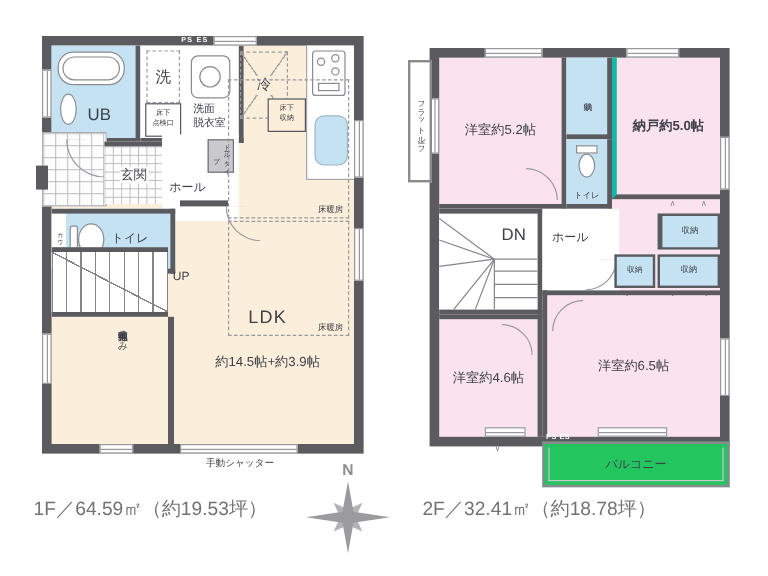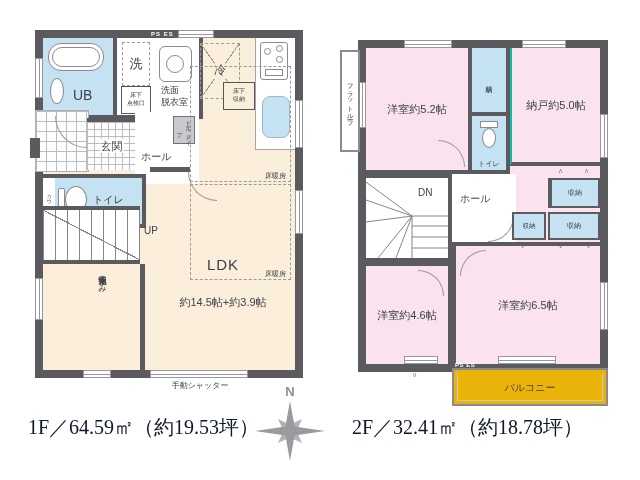--- a/index.html
+++ b/index.html
@@ -17,21 +17,21 @@
   .dash{position:absolute;border:1px dashed #9a9aa0;box-sizing:border-box;}
   .arc{position:absolute;box-sizing:border-box;border:1px solid #9a9aa0;background:transparent;}
   .arc-tl{border-right:none;border-bottom:none;border-top-left-radius:100%;}
   .arc-tr{border-left:none;border-bottom:none;border-top-right-radius:100%;}
   .arc-bl{border-right:none;border-top:none;border-bottom-left-radius:100%;}
   .arc-br{border-left:none;border-top:none;border-bottom-right-radius:100%;}
   .tile{background-color:#fdfdfd;
         background-image:linear-gradient(#bcbcc0 1px,transparent 1px),
                          linear-gradient(90deg,#bcbcc0 1px,transparent 1px);}
   .fixt{position:absolute;background:#fff;border:1.5px solid #8a8a90;box-sizing:border-box;}
-  .caption{position:absolute;font-family:Liberation Serif, serif;font-size:20px;color:#0f172a;}
+  .caption{position:absolute;font-family:Liberation Sans, sans-serif;font-size:16px;color:#737373;}
   .mark{position:absolute;color:#86868c;font-size:7px;line-height:1;}
   .center{display:flex;align-items:center;justify-content:center;text-align:center;}
   .col{display:flex;flex-direction:row;align-items:center;justify-content:center;text-align:center;}
 </style>
 </head>
 <body>
 
 <div class="plan" style="left:35px;top:30px;width:252px;height:332px;background:#fbeeda;">
 
   <div class="room" style="left:0;top:0;width:74px;height:81px;background:#c4e2f2;border-right:4px solid #5a5a5f;border-bottom:4px solid #5a5a5f;">
@@ -144,41 +144,41 @@
   <div class="room center" style="left:106px;top:0;width:38px;height:68px;background:#c4e2f2;border-right:4px solid #5a5a5f;border-bottom:4px solid #5a5a5f;">
     <span class="lbl vlbl" style="position:static;font-size:7px;">収納</span>
   </div>
 
   <div class="room" style="left:106px;top:68px;width:38px;height:58px;background:#c4e2f2;border-right:4px solid #5a5a5f;border-bottom:4px solid #5a5a5f;">
     <div class="fixt" style="left:8px;top:5px;width:18px;height:7px;border-width:1px;"></div>
     <div class="fixt" style="left:10px;top:12px;width:14px;height:20px;border-width:1px;border-radius:50%;"></div>
     <div class="lbl" style="left:0;right:0;bottom:2px;text-align:center;font-size:7px;">トイレ</div>
   </div>
 
-  <div class="room col" style="left:144px;top:0;width:90px;height:118px;border-left:2px solid #14b8a6;border-bottom:4px solid #5a5a5f;">
+  <div class="room col" style="left:144px;top:0;width:90px;height:118px;border-left:4px solid #14b8a6;border-bottom:4px solid #5a5a5f;font-weight:bold;">
     <span class="lbl" style="position:static;font-size:11px;">納戸</span>
     <span class="lbl" style="position:static;font-size:11px;">約5.0帖</span>
   </div>
 
   <div class="room" style="left:0;top:126px;width:86px;height:88px;background:#fff;border-top:4px solid #5a5a5f;border-right:4px solid #5a5a5f;border-bottom:4px solid #5a5a5f;">
     <svg width="82" height="80" style="position:absolute;left:0;top:0;">
       <g stroke="#85858b" stroke-width="1" fill="none">
         <line x1="46" y1="38" x2="0" y2="4"></line>
         <line x1="46" y1="38" x2="0" y2="22"></line>
         <line x1="46" y1="38" x2="0" y2="44"></line>
         <line x1="46" y1="38" x2="12" y2="80"></line>
         <line x1="46" y1="38" x2="30" y2="80"></line>
         <line x1="46" y1="38" x2="46" y2="80"></line>
         <line x1="46" y1="48" x2="82" y2="48"></line>
         <line x1="46" y1="59" x2="82" y2="59"></line>
         <line x1="46" y1="70" x2="82" y2="70"></line>
         <line x1="46" y1="38" x2="82" y2="38"></line>
       </g>
     </svg>
-    <div class="lbl" style="left:52px;top:8px;font-size:10px;">DN</div>
+    <div class="lbl" style="left:52px;top:8px;font-size:14px;">DN</div>
   </div>
 
   <div class="room" style="left:86px;top:126px;width:64px;height:70px;background:#fff;">
     <div class="lbl" style="left:8px;top:18px;font-size:10px;">ホール</div>
     <div class="arc arc-br" style="left:36px;top:42px;width:26px;height:26px;"></div>
   </div>
 
   <div class="room center" style="left:182px;top:130px;width:52px;height:30px;background:#c4e2f2;border:2px solid #5a5a5f;border-left-width:4px;">
     <span class="lbl" style="position:static;font-size:7px;">収納</span>
   </div>
@@ -212,21 +212,21 @@
   <div class="win v" style="left:234px;top:66px;width:8px;height:44px;"></div>
   <div class="win v" style="left:234px;top:234px;width:8px;height:48px;"></div>
   <div class="win h" style="left:132px;top:308px;width:58px;height:8px;"></div>
   <div class="win h" style="left:38px;top:308px;width:34px;height:8px;"></div>
 </div>
 
 <div class="abs center" style="left:340px;top:50px;width:16px;height:98px;background:#fff;border:2px solid #8a8a90;">
   <span class="lbl vlbl" style="position:static;font-size:6.5px;">フラットルーフ</span>
 </div>
 
-<div class="abs center" style="left:452px;top:368px;width:152px;height:34px;background:#eab308;border:2px solid #8a8a90;">
+<div class="abs center" style="left:452px;top:368px;width:152px;height:34px;background:#22c55e;border:2px solid #8a8a90;">
   <div style="position:absolute;left:3px;right:3px;top:3px;bottom:3px;border:1px solid #c9c9cd;border-top:none;"></div>
   <span class="lbl" style="position:static;font-size:10px;">バルコニー</span>
 </div>
 
 <div class="lbl" style="left:455px;top:362px;font-size:6px;font-weight:bold;color:#fff;letter-spacing:0.5px;z-index:4;">PS ES</div>
 <span class="mark" style="left:412px;top:371px;z-index:4;">∨</span>
 
 <div class="caption" style="left:28px;top:414px;">1F／64.59㎡（約19.53坪）</div>
 <div class="caption" style="left:352px;top:414px;">2F／32.41㎡（約18.78坪）</div>
 

